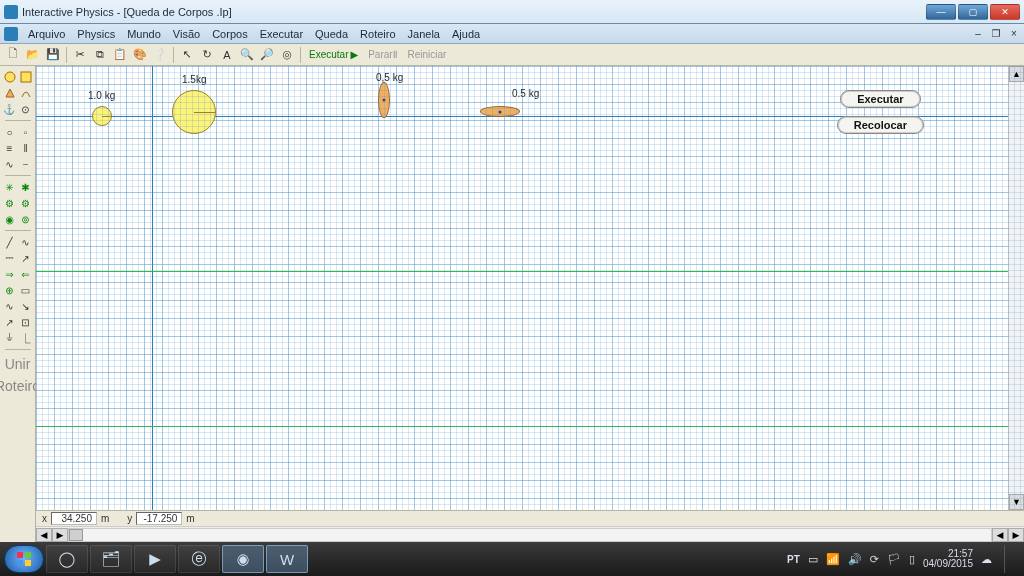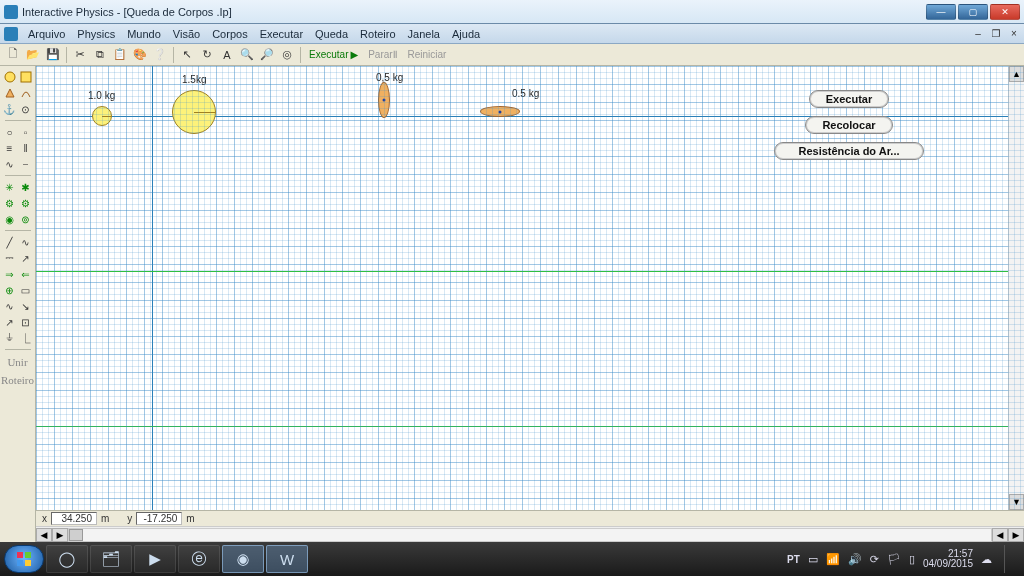--- a/index.html
+++ b/index.html
@@ -31,21 +31,21 @@
 .tlabel.dim{color:#999;}
 
 
 .main { flex:1; display:flex; background:#fff; min-height:0; }
 .sidebar { width:36px; background:#ece9d8; border-right:1px solid #b5b5a5; display:flex; flex-direction:column; align-items:center; padding:4px 0; gap:2px; }
 .sbtn { width:30px; height:14px; display:flex; align-items:center; justify-content:center; font-size:10px; color:#333; }
 .srow{ display:flex; gap:2px;}
 .srow .sbtn{width:14px;}
 .sbtn svg{display:block;}
 .ssep{ width:26px; height:1px; background:#b5b5a5; margin:2px 0;}
-.sidebar .lbl{font-size:11px;color:#888;padding:2px 0;font-family:Liberation Serif, serif;}
+.sidebar .lbl{font-size:14px;color:#888;padding:2px 0;}
 
 .canvas-wrap { flex:1; display:flex; flex-direction:column; position:relative; }
 .canvas { flex:1; position:relative; overflow:hidden; background:#fff; }
 
 
 .canvas::before{
  content:""; position:absolute; inset:0;
  background-image:
   linear-gradient(to right, rgba(60,140,200,.35) 1px, transparent 1px),
   linear-gradient(to bottom, rgba(60,140,200,.35) 1px, transparent 1px);
@@ -269,21 +269,20 @@
           </div>
 
     <div class="objlabel" style="left:476px;top:22px;">0.5 kg</div>
     <div class="ellipse" style="left:444px;top:40px;width:40px;height:11px;">
             <div class="dot"></div>
           </div>
 
     <div class="simbtns">
      <div class="simbtn">Executar</div>
      <div class="simbtn">Recolocar</div>
-     <div class="simbtn wide">Resistência do Ar...</div>
     </div>
 
     <div class="vsb">
      <div class="arr">▲</div>
      <div class="track"></div>
      <div class="arr">▼</div>
     </div>
    </div>
 
    <div class="coordbar">

